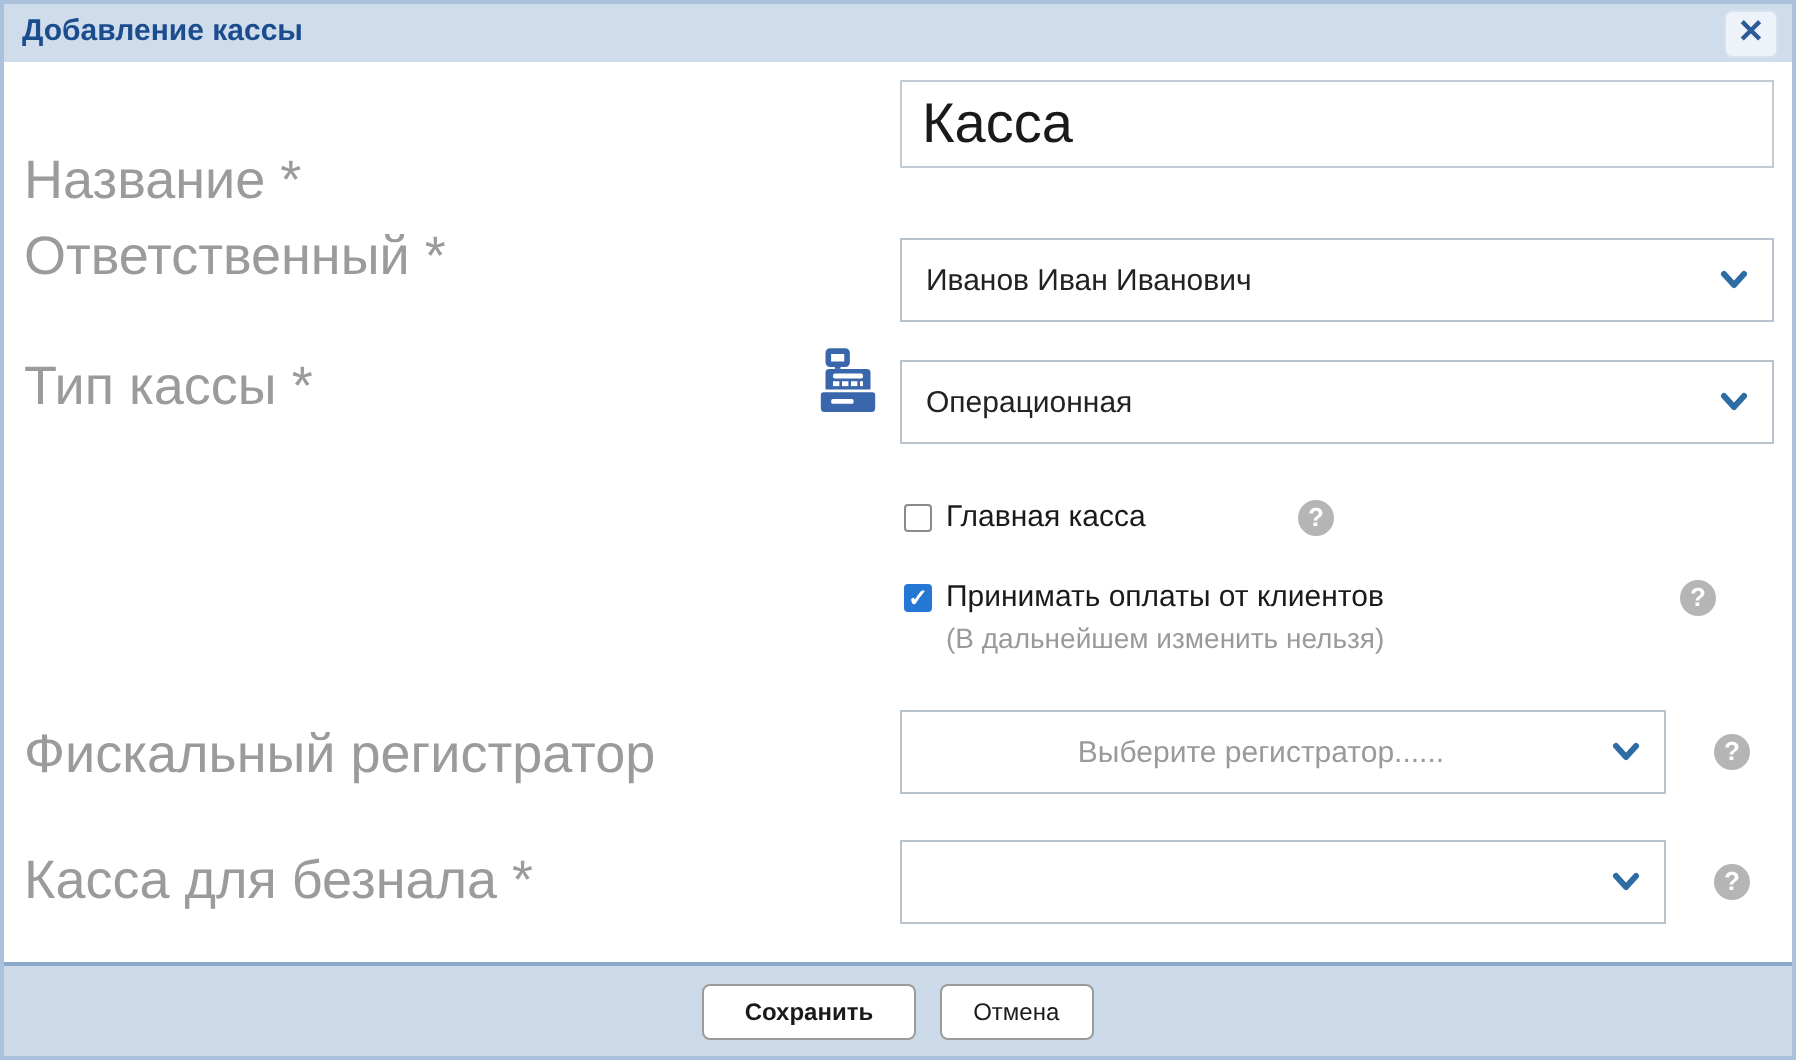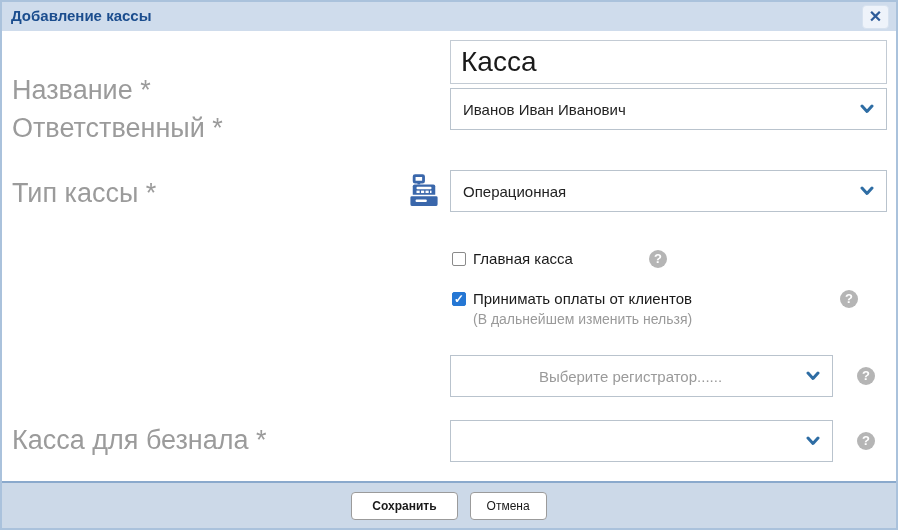--- a/index.html
+++ b/index.html
@@ -179,60 +179,61 @@
     <div class="title">Добавление кассы</div>
     <div class="close-btn">✕</div>
   </div>
 
   <div class="content">
 
     <div class="field-label" style="top:44px">Название *</div>
     <input class="text-input" style="top: 9px;" type="text" value="Касса">
 
     <div class="field-label" style="top:82px">Ответственный *</div>
-    <div class="select wide" style="top:57px">
+    <div class="select wide" style="top:88px">
       <span>Иванов Иван Иванович</span>
       <svg class="chevron" viewBox="0 0 14 10">
         <polyline points="2,2 7,7.5 12,2" fill="none" stroke="#2e6da4" stroke-width="3" stroke-linecap="round" stroke-linejoin="round"></polyline>
       </svg>
     </div>
 
     <div class="field-label" style="top:147px">Тип кассы *</div>
     <svg class="register-icon" style="top:143px" viewBox="0 0 32 36">
       <rect x="5.5" y="1.5" width="10" height="7" rx="1" fill="none" stroke="#3a67ab" stroke-width="3"></rect>
       <rect x="9" y="8" width="3" height="3" fill="#3a67ab"></rect>
       <path d="M6 11 h20 a2 2 0 0 1 2 2 v9 H4 v-9 a2 2 0 0 1 2 -2 z" fill="#3a67ab"></path>
       <rect x="8" y="13.5" width="16" height="2.6" rx="1" fill="#ffffff"></rect>
       <rect x="8" y="17.6" width="3.4" height="2.6" fill="#ffffff"></rect>
       <rect x="12.8" y="17.6" width="3.4" height="2.6" fill="#ffffff"></rect>
       <rect x="17.6" y="17.6" width="3.4" height="2.6" fill="#ffffff"></rect>
       <rect x="22.4" y="17.6" width="1.6" height="2.6" fill="#ffffff"></rect>
       <path d="M3 23.5 h26 a1.5 1.5 0 0 1 1.5 1.5 v7 a2 2 0 0 1 -2 2 h-25 a2 2 0 0 1 -2 -2 v-7 a1.5 1.5 0 0 1 1.5 -1.5 z" fill="#3a67ab"></path>
       <rect x="7" y="27" width="12" height="2.6" rx="1" fill="#ffffff"></rect>
     </svg>
-    <div class="select wide" style="top:139px">
+    <div class="select wide" style="top:149px">
       <span>Операционная</span>
       <svg class="chevron" viewBox="0 0 14 10">
         <polyline points="2,2 7,7.5 12,2" fill="none" stroke="#2e6da4" stroke-width="3" stroke-linecap="round" stroke-linejoin="round"></polyline>
       </svg>
     </div>
 
     <div class="checkbox-row" style="top:219px">
       <span class="cbox"></span>
       <span>Главная касса</span>
     </div>
     <div class="help" style="left:647px; top:219px">?</div>
 
     <div class="checkbox-row" style="top:259px">
       <span class="cbox checked">✓</span>
       <span>Принимать оплаты от клиентов</span>
     </div>
     <div class="sub-note" style="top:280px">(В дальнейшем изменить нельзя)</div>
     <div class="help" style="left:838px; top:259px">?</div>
 
+    <div class="field-label" style="top:331px">Фискальный регистратор</div>
     <div class="select short" style="top:324px">
       <span class="placeholder">Выберите регистратор......</span>
       <svg class="chevron" viewBox="0 0 14 10">
         <polyline points="2,2 7,7.5 12,2" fill="none" stroke="#2e6da4" stroke-width="3" stroke-linecap="round" stroke-linejoin="round"></polyline>
       </svg>
     </div>
     <div class="help" style="left:855px; top:336px">?</div>
 
     <div class="field-label" style="top:394px">Касса для безнала *</div>
     <div class="select short" style="top:389px">

